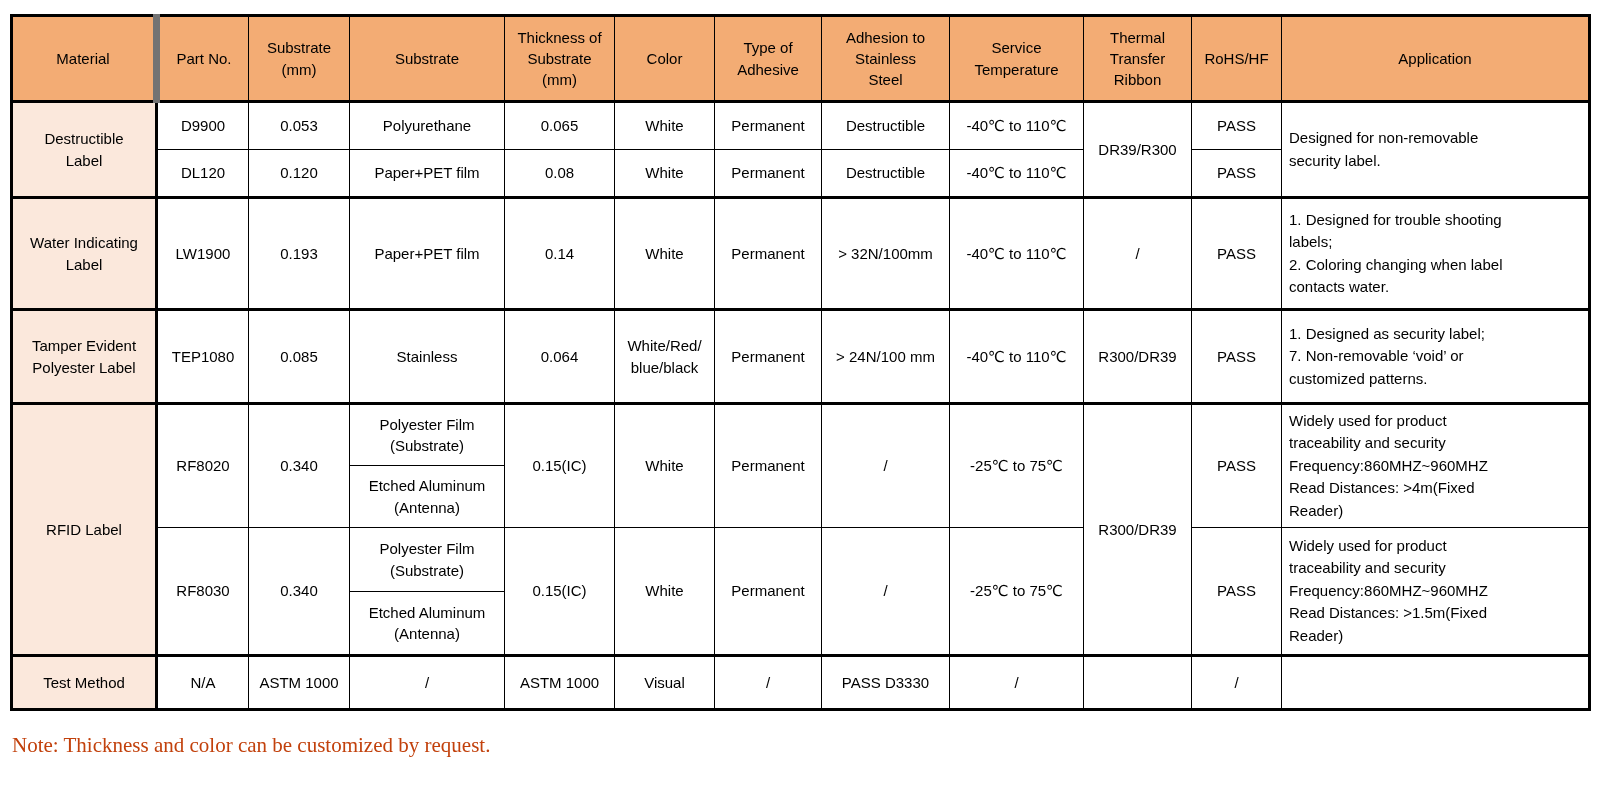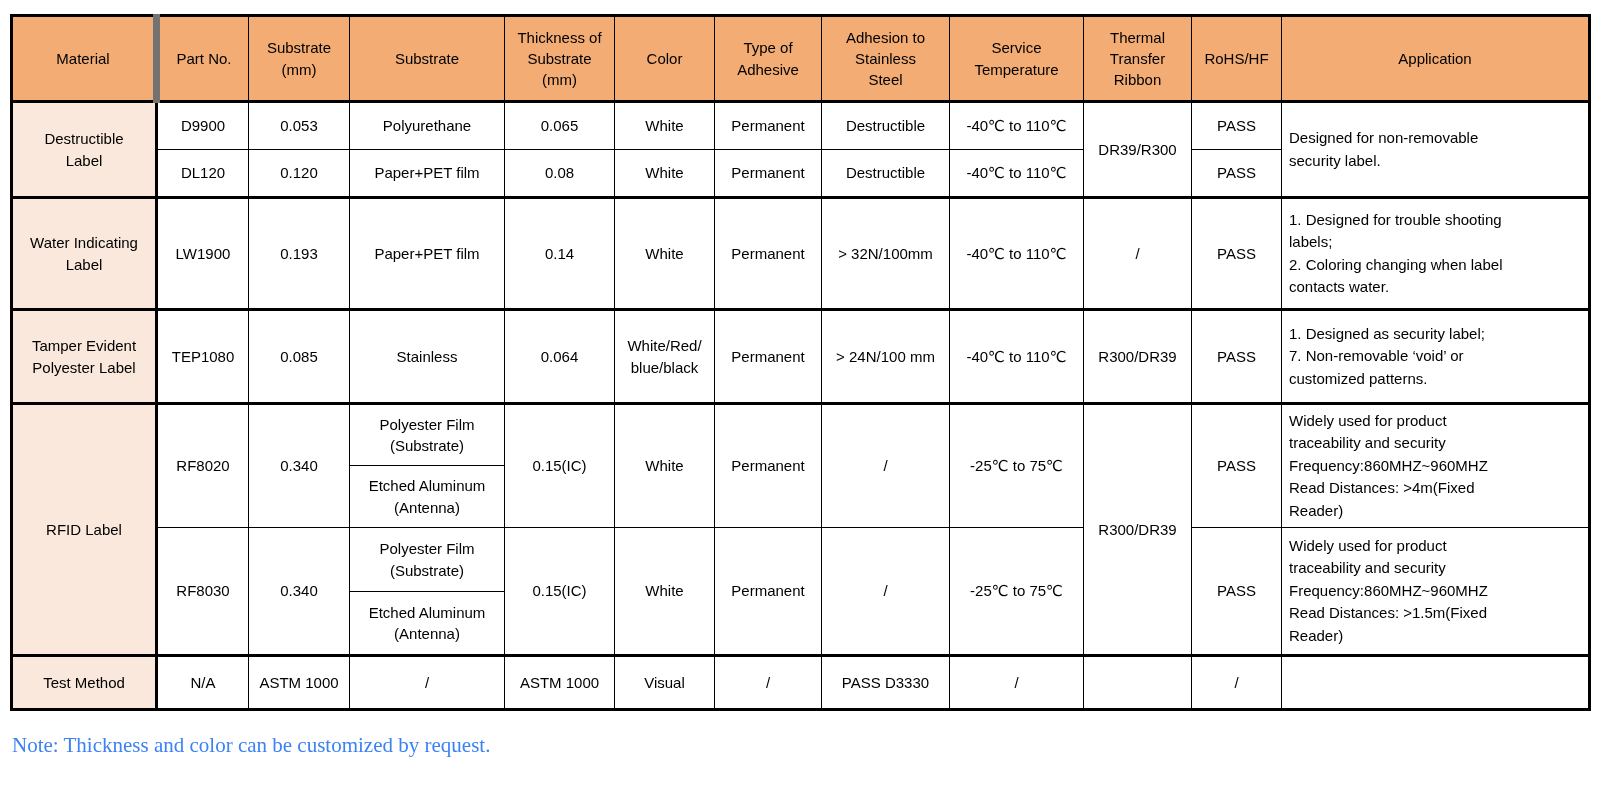--- a/index.html
+++ b/index.html
@@ -51,21 +51,21 @@
   tr.h-lw  { height: 112px; }
   tr.h-tep { height: 94px; }
   tr.h-rf1 { height: 62px; }
   tr.h-rf2 { height: 64px; }
   tr.h-tm  { height: 54px; }
 
   .note {
     margin: 22px 0 0 2px;
     font-family: "Liberation Serif", "DejaVu Serif", serif;
     font-size: 21px;
-    color: #3b82f6;
+    color: #c2410c;
   }
 </style>
 </head>
 <body>
 
 <div class="page">
   <table class="spec">
     <colgroup>
       <col style="width:145px">
         <col style="width:92px">

